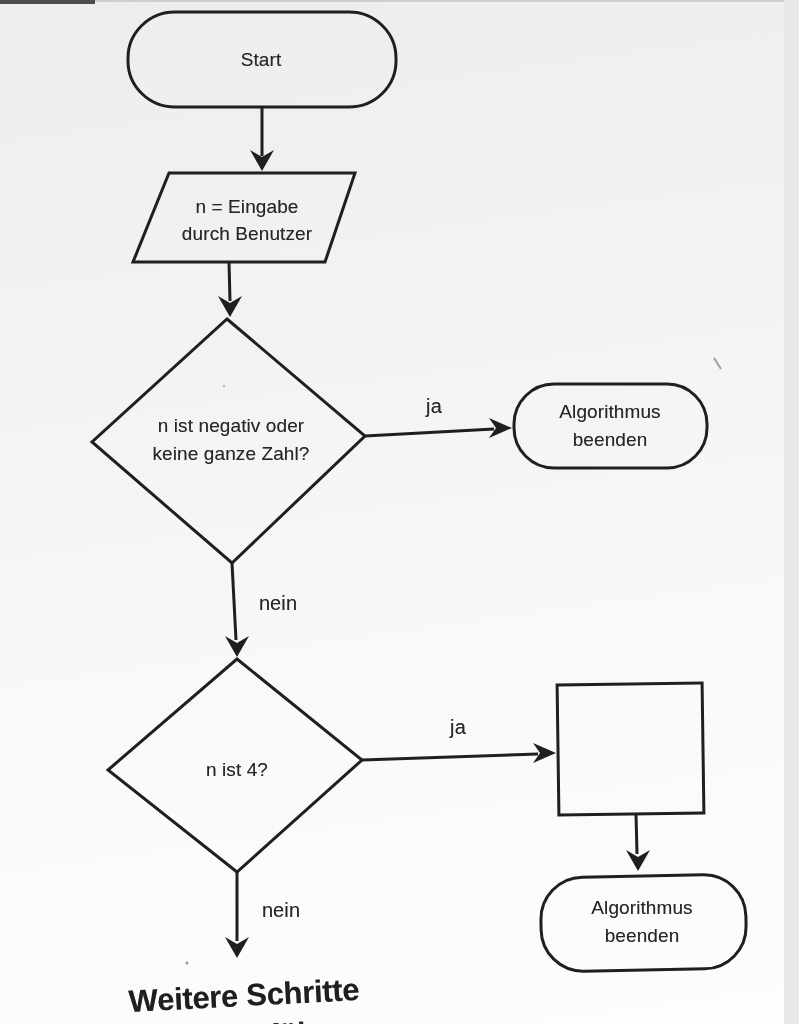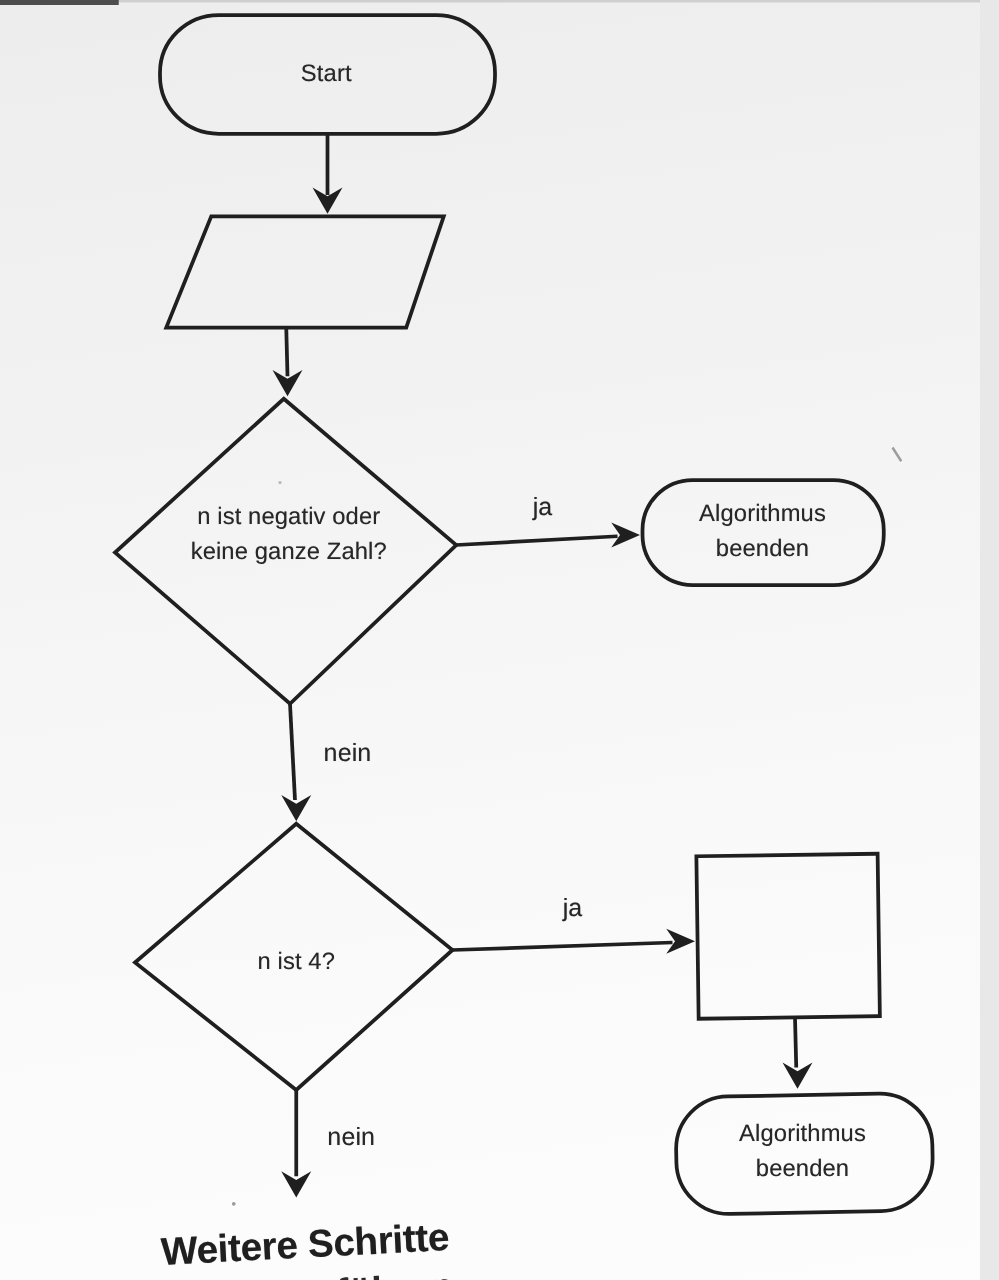--- a/index.html
+++ b/index.html
@@ -86,22 +86,24 @@
       <path d="M237,958 L225,937 L237,944 L249,937 Z" fill="#1f1f1f" stroke="none"></path>
 
       <line x1="714" y1="358" x2="721" y2="369" stroke="#6f6f6f" stroke-width="2" opacity="0.65"></line>
       <circle cx="224" cy="386" r="1.3" fill="#8a8a8a" stroke="none" opacity="0.55"></circle>
       <circle cx="187" cy="963" r="1.5" fill="#5c5c5c" stroke="none" opacity="0.6"></circle>
     </g>
   </svg>
 
   <div class="lbl" style="left:261px;top:60px;">Start</div>
 
+  <div class="lbl" style="left:247px;top:220px;line-height:27px;">n = Eingabe
+durch Benutzer</div>
 
-  <div class="lbl" style="left:231px;top:428px;">n ist negativ oder
+  <div class="lbl" style="left:231px;top:440px;">n ist negativ oder
 keine ganze Zahl?</div>
 
   <div class="lbl edge" style="left:434px;top:406px;">ja</div>
 
   <div class="lbl" style="left:610px;top:426px;">Algorithmus
 beenden</div>
 
   <div class="lbl edge" style="left:278px;top:603px;">nein</div>
 
   <div class="lbl" style="left:237px;top:770px;">n ist 4?</div>

